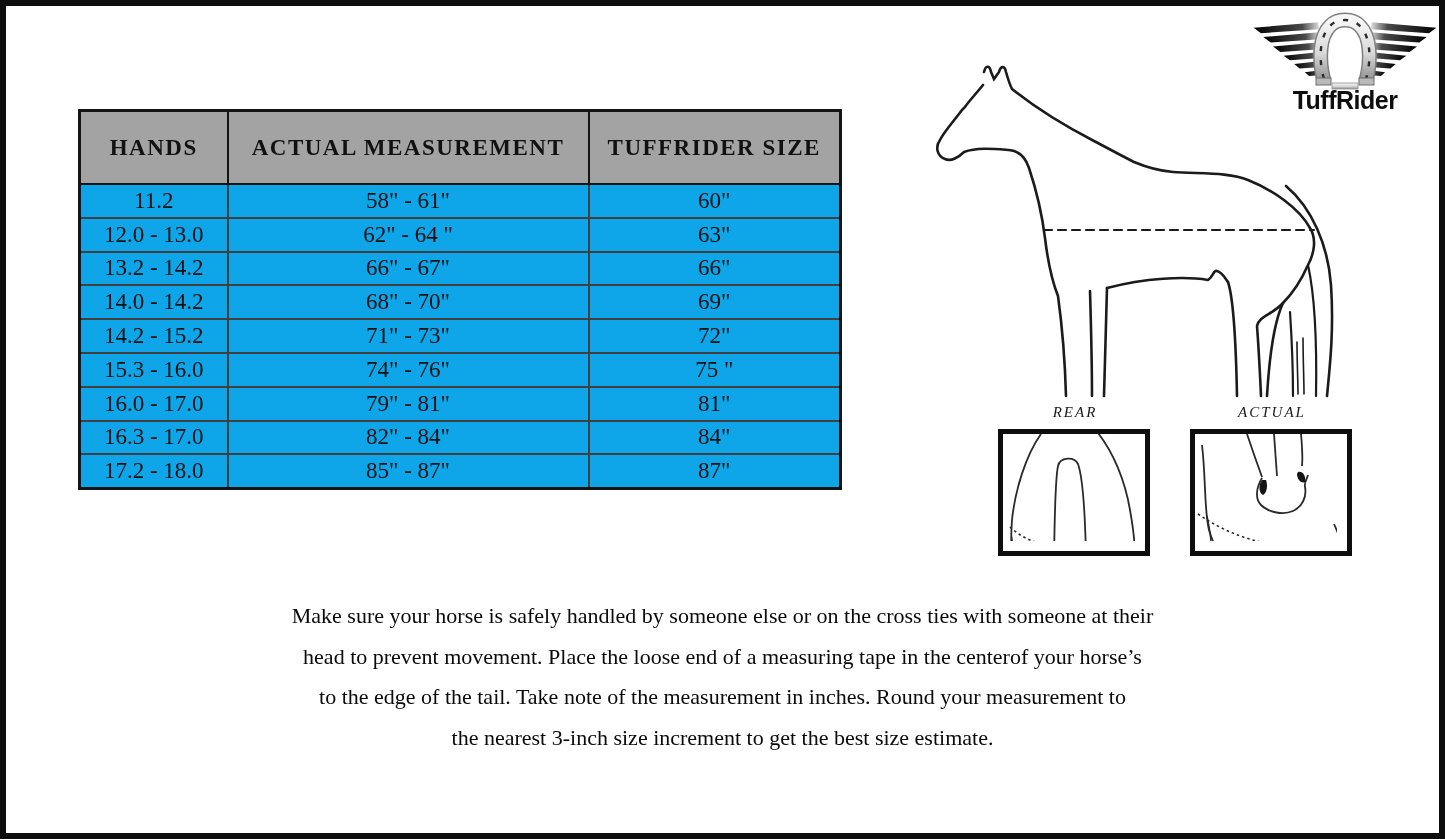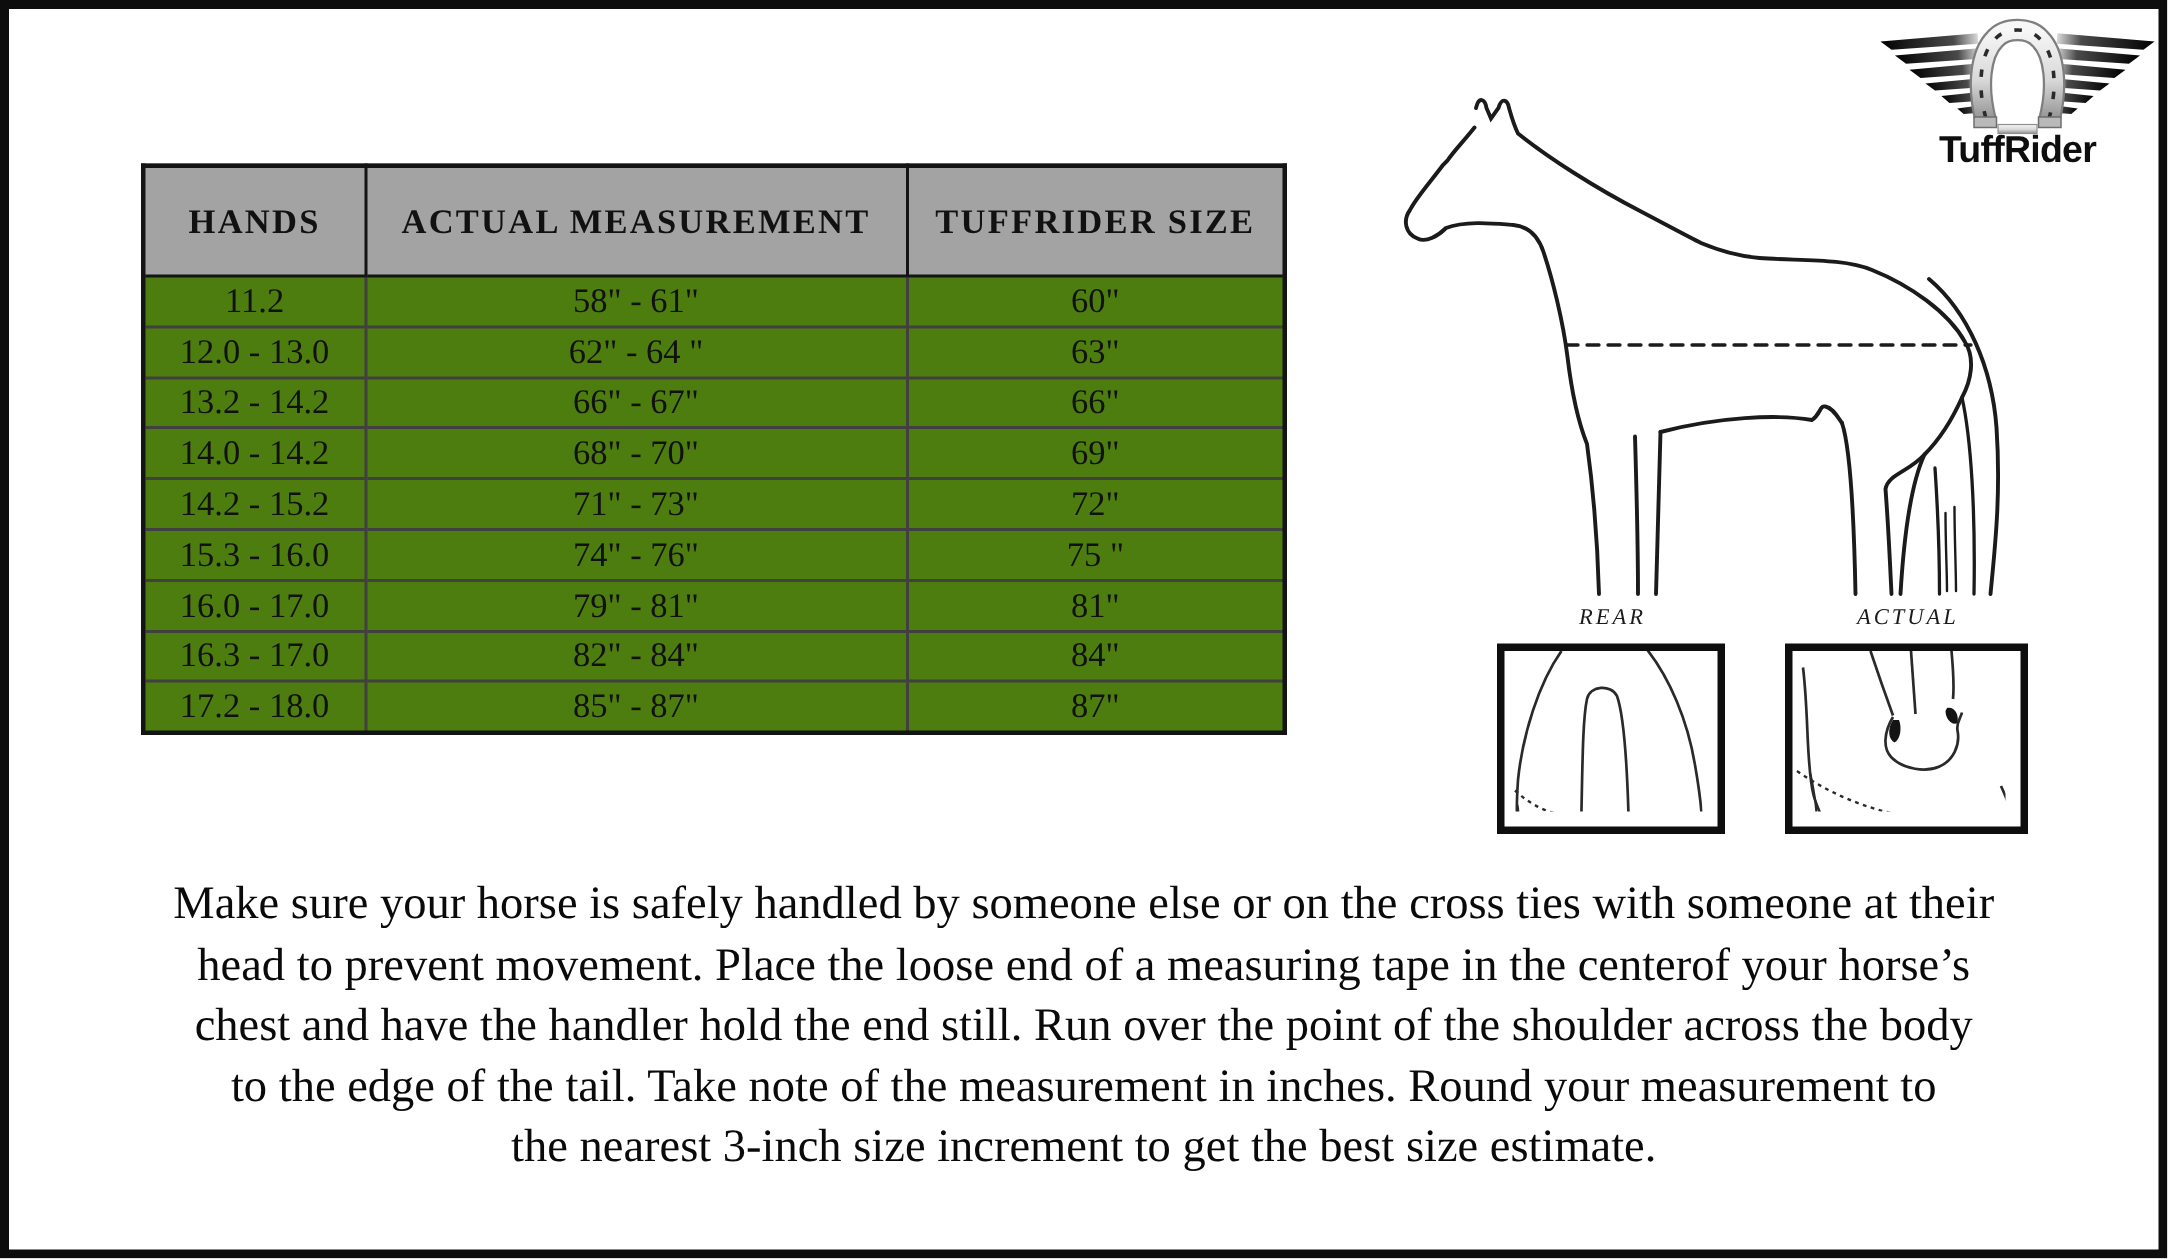--- a/index.html
+++ b/index.html
@@ -4,22 +4,22 @@
 <style>
   html,body{margin:0;padding:0;background:#ffffff;}
   #stage{
     position:relative;width:1445px;height:839px;background:#ffffff;overflow:hidden;
     font-family:"Liberation Serif", serif;color:#111;
   }
   .frame{position:absolute;inset:0;border:6px solid #0d0d0d;pointer-events:none;z-index:50;}
 
   
   table.size-table{
-    position:absolute;left:94px;top:109px;width:761px;
-    border-collapse:collapse;table-layout:fixed;background:#4d7c0f;
+    position:absolute;left:78px;top:109px;width:761px;
+    border-collapse:collapse;table-layout:fixed;background:#0ea5e9;
     border:3px solid #141414;
   }
   table.size-table th{
     background:#a3a3a3;border:2px solid #141414;height:71px;
     font-weight:bold;font-size:23px;letter-spacing:1.5px;text-align:center;
     font-family:"Liberation Serif", serif;padding:0;
   }
   table.size-table td{
     border:2px solid #404040;height:31.8px;text-align:center;
     font-size:23px;padding:0;font-family:"Liberation Serif", serif;
@@ -41,22 +41,22 @@
   .diag-label{
     position:absolute;font-style:italic;font-size:15px;letter-spacing:2px;
     color:#1a1a1a;text-align:center;width:160px;
   }
   .diag-box{position:absolute;border:5px solid #0e0e0e;background:#fff;}
   #rear-box{left:998px;top:429px;width:142px;height:117px;}
   #chest-box{left:1190px;top:429px;width:152px;height:117px;}
 
   
   .instructions{
-    position:absolute;left:15px;right:15px;top:582px;text-align:center;
-    font-size:31px;line-height:40.5px;color:#0a0a0a;
+    position:absolute;left:15px;right:15px;top:596px;text-align:center;
+    font-size:22px;line-height:40.5px;color:#0a0a0a;
     font-family:"Liberation Serif", serif;
   }
 </style>
 </head>
 <body>
 
 <div id="stage">
   <div class="frame"></div>
 
   <table class="size-table">
@@ -229,17 +229,16 @@
       <path d="M 1262,480 C 1258,486 1259,493 1263,495 C 1267,493 1268,485 1266,480 Z" fill="#141414" stroke="none"></path>
       <path d="M 1298,472 C 1303,471 1306,476 1305,482 C 1301,484 1297,479 1297,474 Z" fill="#141414" stroke="none"></path>
       <path d="M 1198,514 C 1224,532 1250,541 1276,545" stroke-width="1.6" stroke-dasharray="2.5 3"></path>
       <path d="M 1334,524 C 1339,535 1343,546 1345,556"></path>
     </svg>
   </div>
 
   <div class="instructions">
     <div>Make sure your horse is safely handled by someone else or on the cross ties with someone at their</div>
     <div>head to prevent movement. Place the loose end of a measuring tape in the centerof your horse’s</div>
-    <div>chest and have the handler hold the end still. Run over the point of the shoulder across the body</div>
     <div>to the edge of the tail. Take note of the measurement in inches. Round your measurement to</div>
     <div>the nearest 3-inch size increment to get the best size estimate.</div>
   </div>
 </div>
 
 </body></html>

